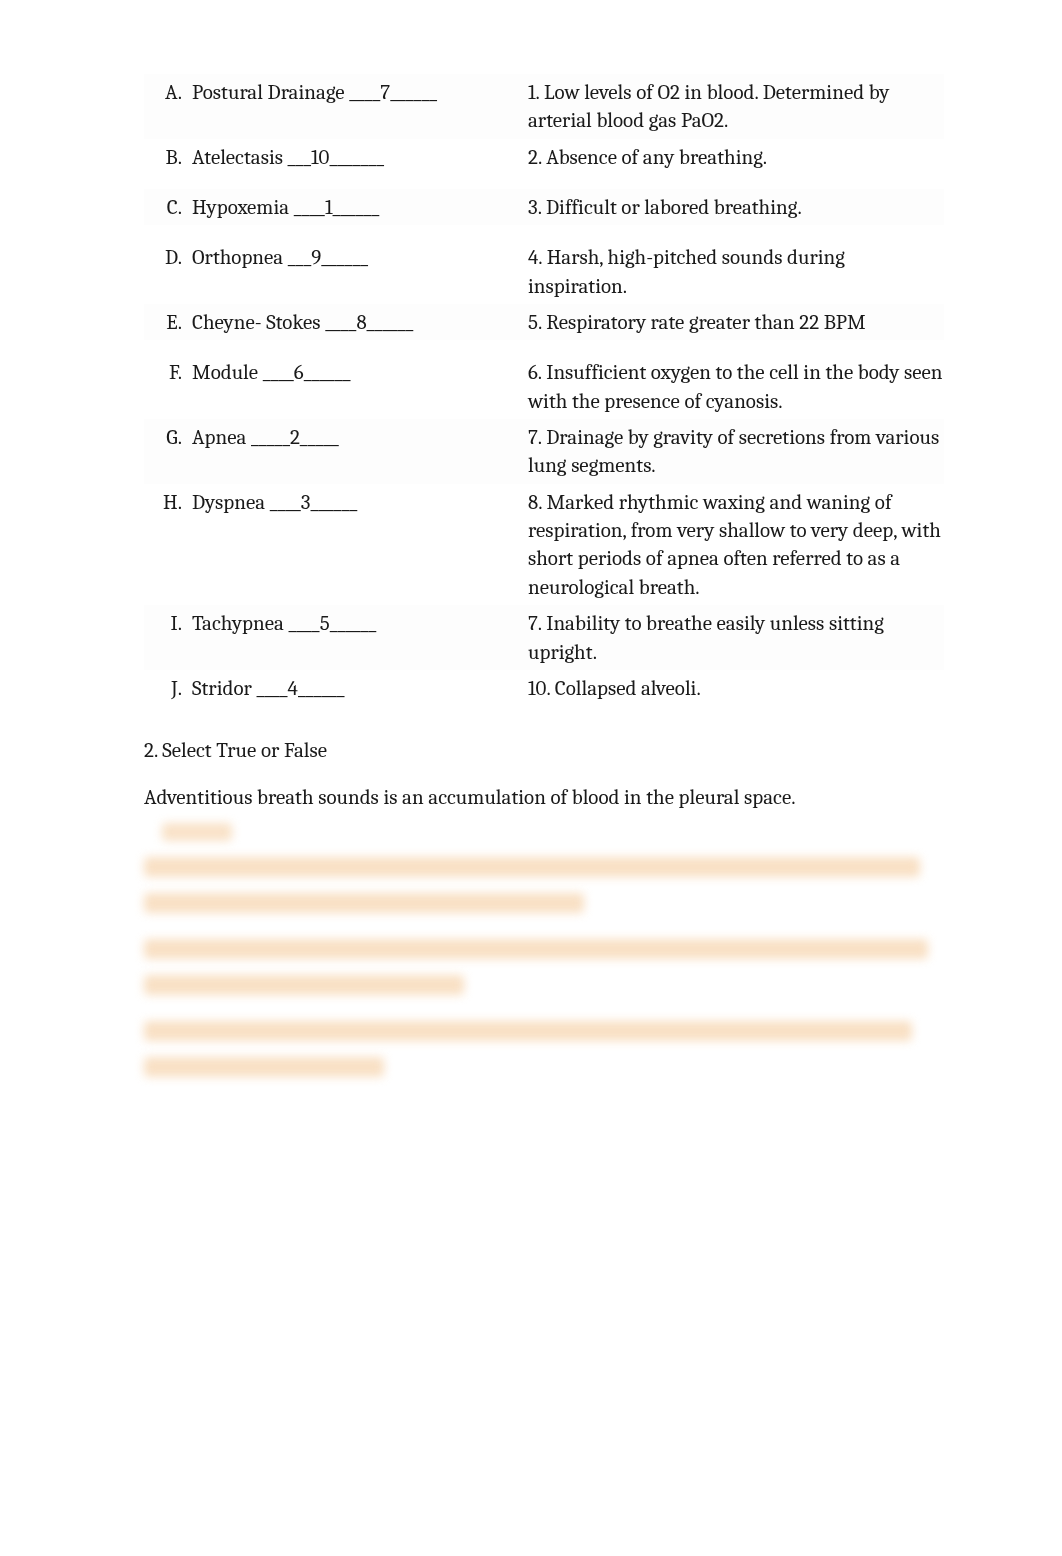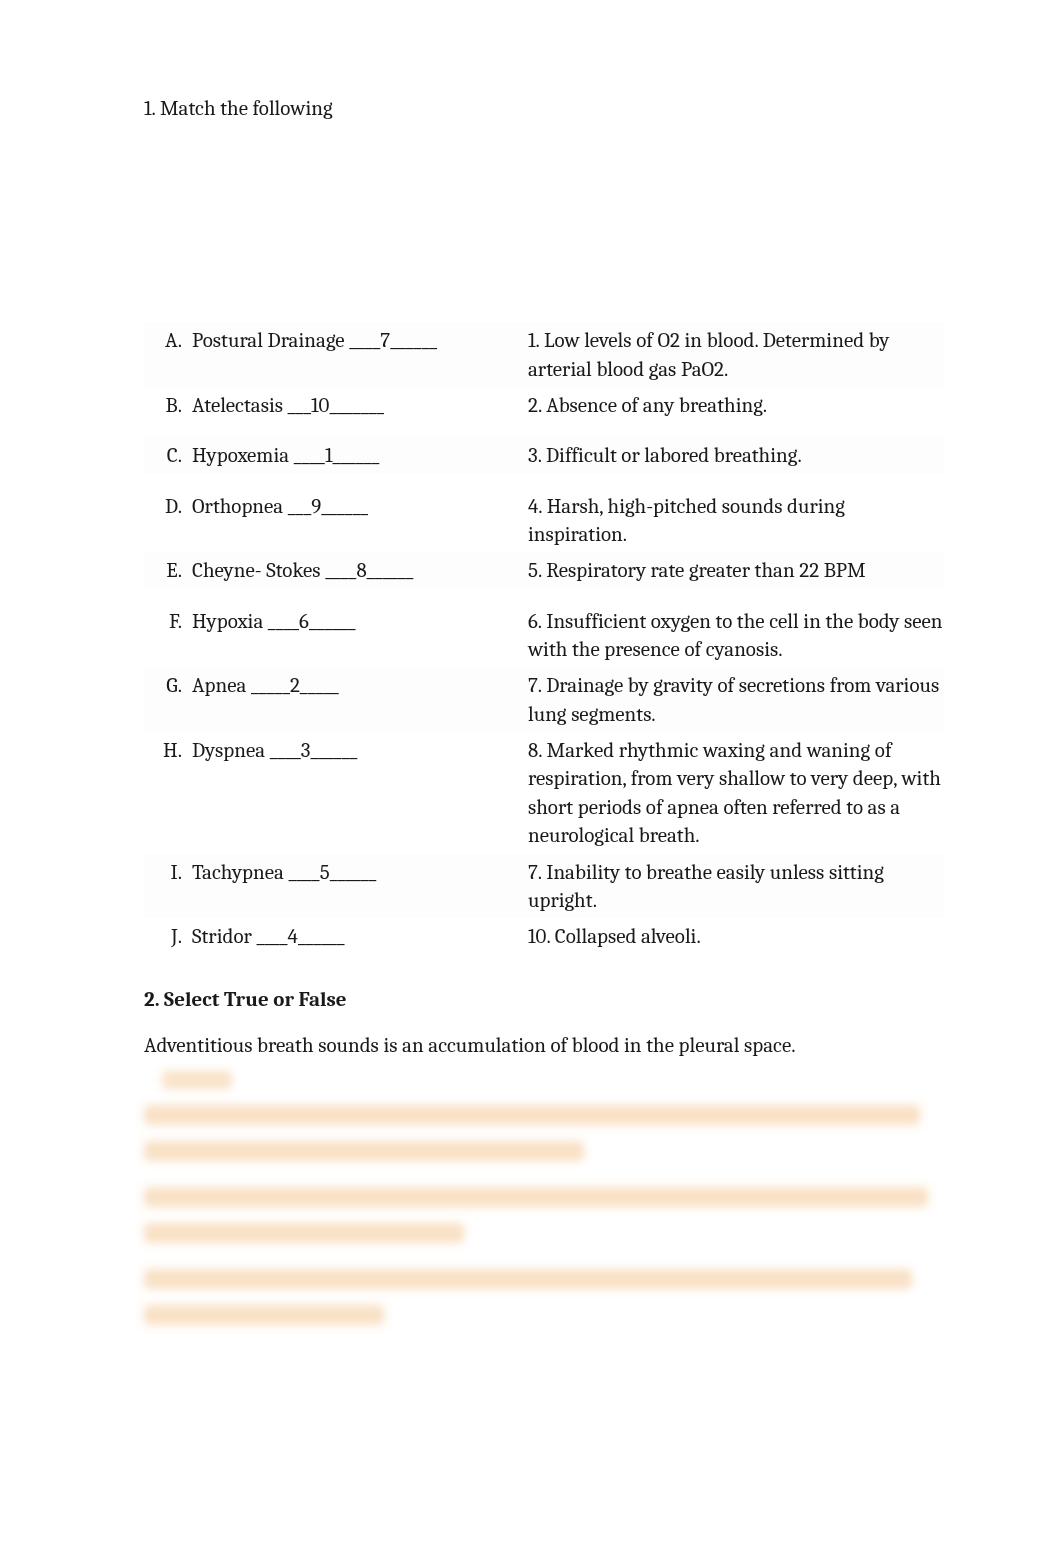--- a/index.html
+++ b/index.html
@@ -62,21 +62,20 @@
     text-align: right;
     padding-right: 10px;
     box-sizing: border-box;
     flex: 0 0 48px;
   }
   .lrow .term { flex: 1 1 auto; }
   .spacer-row td { height: 6px; }
   .q2-head {
     margin-top: 30px;
     margin-bottom: 10px;
-    font-weight: bold;
   }
   .q2-line {
     margin-top: 18px;
     margin-bottom: 12px;
   }
   
   .blur-block {
     margin-top: 14px;
   }
   .blur-line {
@@ -99,21 +98,20 @@
     margin-top: 4px;
     margin-left: 18px;
   }
 </style>
 </head>
 <body>
 
 <div class="page">
 
 
-  <div class="q1">1. Match the following</div>
 
   <table class="match">
     <tbody>
       <tr class="shade">
         <td class="col-left">
           <div class="lrow">
             <span class="letter">A.</span>
             <span class="term">Postural Drainage ____7______</span>
           </div>
         </td>
@@ -164,21 +162,21 @@
         <td class="col-right">5. Respiratory rate greater than 22 BPM</td>
       </tr>
       <tr class="spacer-row">
           <td></td>
           <td></td>
         </tr>
       <tr>
         <td class="col-left">
           <div class="lrow">
             <span class="letter">F.</span>
-            <span class="term">Hypoxia ____6______</span>
+            <span class="term">Module ____6______</span>
           </div>
         </td>
         <td class="col-right">6. Insufficient oxygen to the cell in the body seen with the presence of cyanosis.</td>
       </tr>
       <tr class="shade">
         <td class="col-left">
           <div class="lrow">
             <span class="letter">G.</span>
             <span class="term">Apnea _____2_____</span>
           </div>

